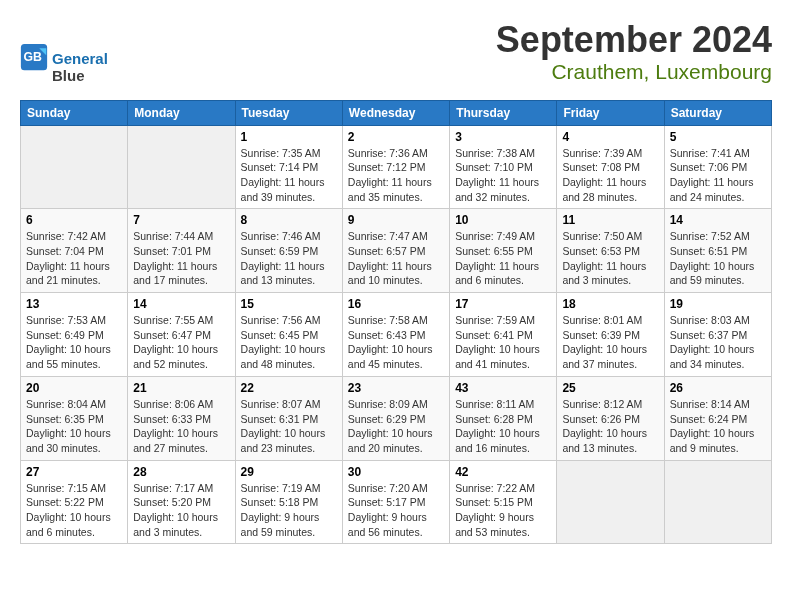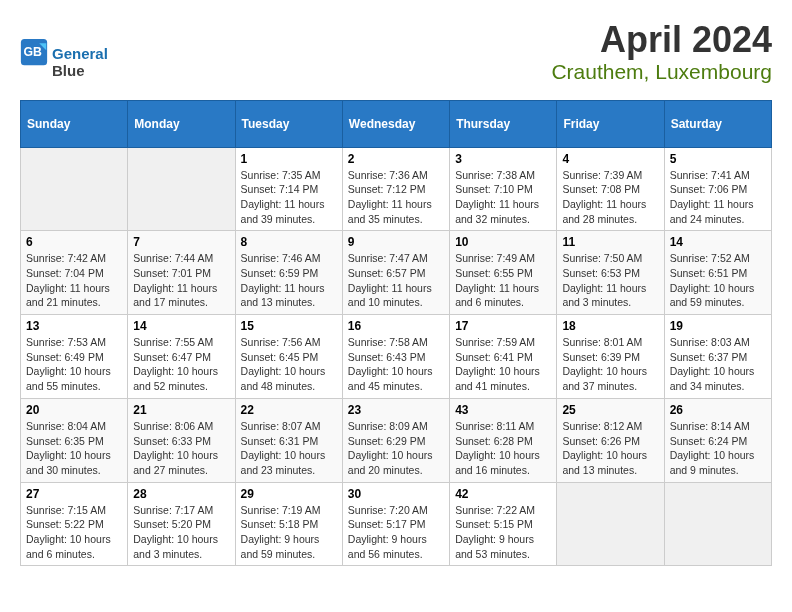--- a/index.html
+++ b/index.html
@@ -6,21 +6,21 @@
     body {
       font-family: Arial, sans-serif;
       background: #fff;
       width: 792px;
       min-height: 612px;
       padding: 20px;
     }
     .header {
       display: flex;
       justify-content: space-between;
-      align-items: center;
+      align-items: flex-end;
       margin-bottom: 16px;
     }
     .logo {
       display: flex;
       align-items: center;
       gap: 4px;
     }
     .logo-icon {
       width: 28px;
       height: 28px;
@@ -39,21 +39,21 @@
       color: #4d7c0f;
     }
     table {
       width: 100%;
       border-collapse: collapse;
       font-size: 11px;
     }
     thead tr th {
       background-color: #2979c5;
       color: #fff;
-      padding: 16px 6px;
+      padding: 5px 6px;
       text-align: left;
       font-size: 12px;
       font-weight: bold;
       border: 1px solid #1a5fa0;
     }
     tbody tr td {
       border: 1px solid #ccc;
       vertical-align: top;
       padding: 4px 5px;
       min-height: 70px;
@@ -90,21 +90,21 @@
       <rect x="1" y="1" width="30" height="30" rx="4" fill="#2979c5"></rect>
       <text x="4" y="20" font-size="14" fill="white" font-family="Arial" font-weight="bold">GB</text>
       <polygon points="22,6 30,6 30,14" fill="#4fc3f7"></polygon>
     </svg>
     <div>
       <div style="font-size:15px;font-weight:bold;color:#1a6faf;margin-top:20px;">General</div>
       <div style="font-size:15px;font-weight:bold;color:#404040;">Blue</div>
     </div>
   </div>
   <div class="title-block">
-    <div class="month-title">April 2024</div>
+    <div class="month-title">September 2024</div>
     <div class="location">Crauthem, Luxembourg</div>
   </div>
 </div>
 
 <table>
   <thead>
     <tr>
       <th>Sunday</th>
       <th>Monday</th>
       <th>Tuesday</th>

